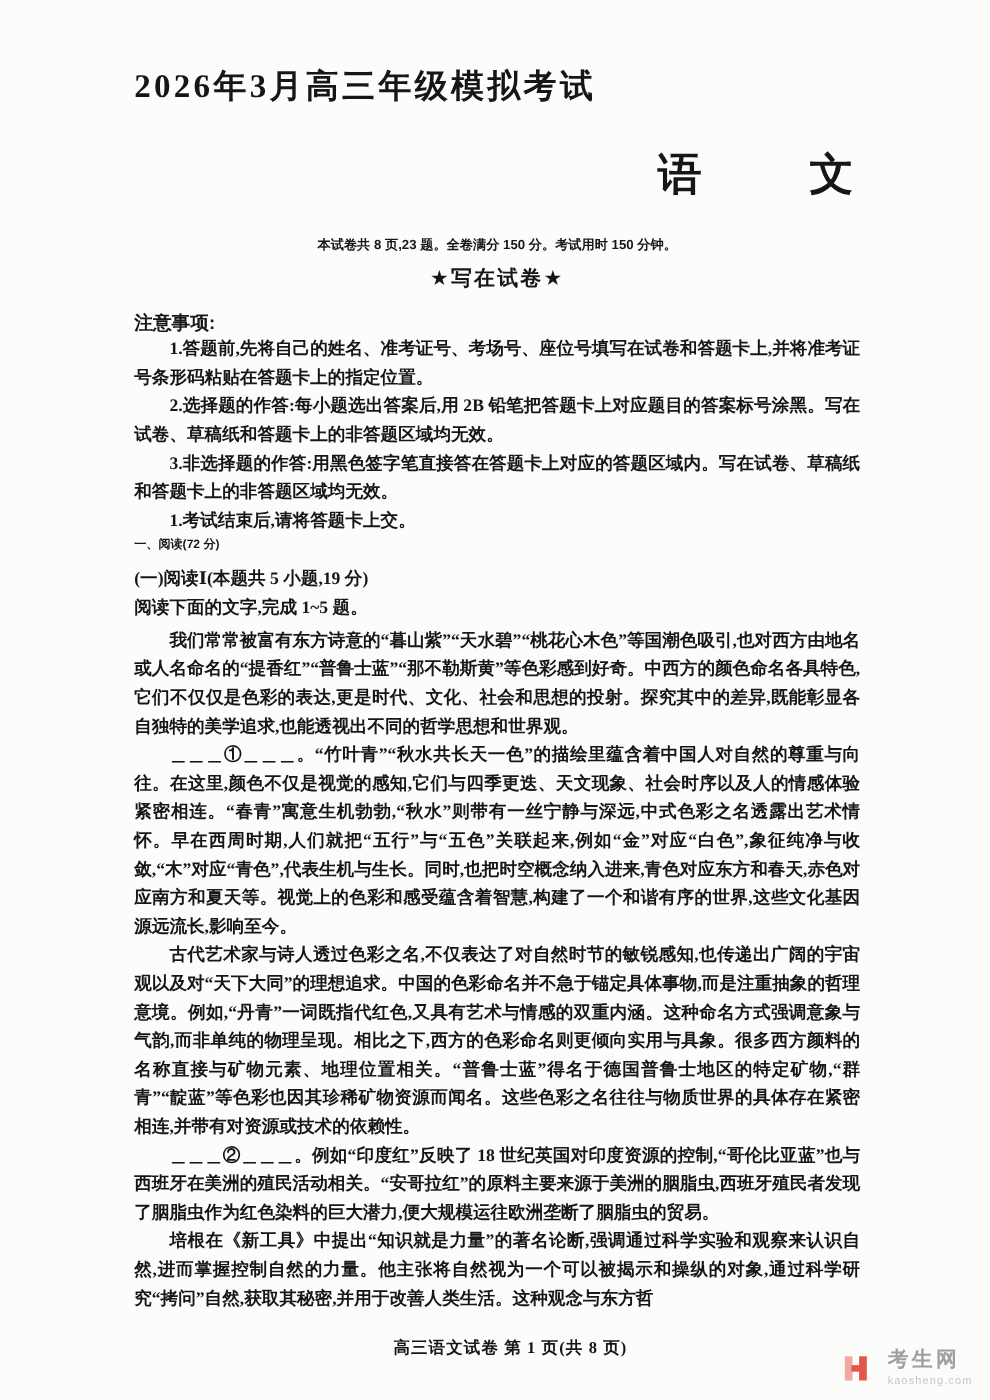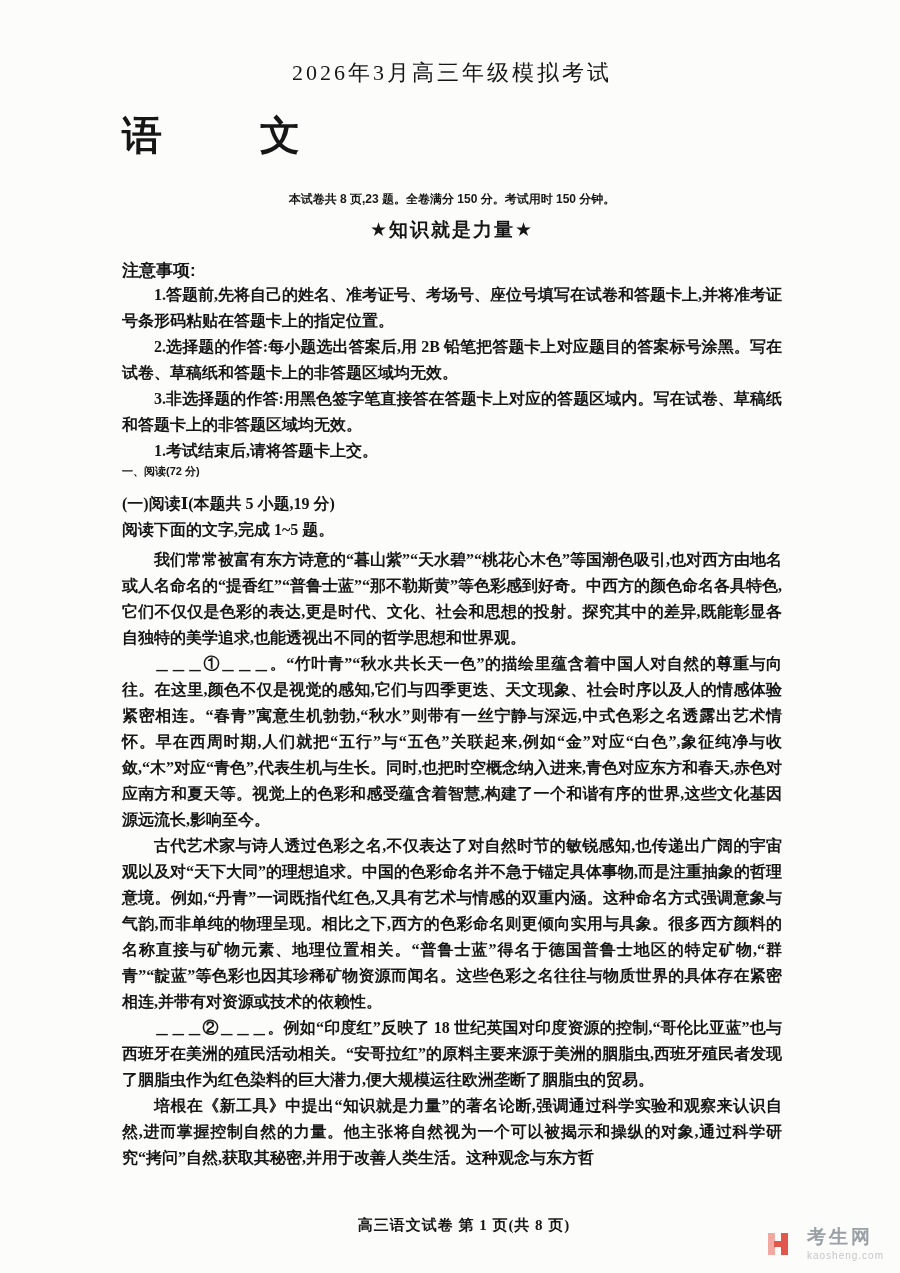--- a/index.html
+++ b/index.html
@@ -13,30 +13,30 @@
     height: 1273px;
     margin: 0 auto;
     background: #fcfcfa;
     color: #161616;
     box-sizing: border-box;
     padding: 58px 118px 0 122px;
     font-family: "Liberation Serif", "DejaVu Serif", serif;
     overflow: hidden;
   }
   .exam-title {
-    text-align: center;
-    font-size: 22px;
-    font-weight: 400;
+    text-align: left;
+    font-size: 30px;
+    font-weight: 700;
     letter-spacing: 3px;
   }
   .subject-title {
-    text-align: left;
+    text-align: right;
     font-size: 40px;
     font-weight: 700;
-    margin-top: 20px;
+    margin-top: 32px;
     letter-spacing: 6px;
   }
   .exam-info {
     text-align: center;
     font-size: 12px;
     font-weight: 700;
     margin-top: 28px;
     font-family: "Liberation Sans", "DejaVu Sans", sans-serif;
   }
   .blessing {
@@ -123,21 +123,21 @@
 <body>
 
 <div class="page">
 
   <div class="exam-title">2026年3月高三年级模拟考试</div>
 
   <div class="subject-title">语　　文</div>
 
   <div class="exam-info">本试卷共 8 页,23 题。全卷满分 150 分。考试用时 150 分钟。</div>
 
-  <div class="blessing">★知识就是力量★</div>
+  <div class="blessing">★写在试卷★</div>
 
   <div class="notice-heading">注意事项:</div>
 
   <p class="notice-item">1.答题前,先将自己的姓名、准考证号、考场号、座位号填写在试卷和答题卡上,并将准考证号条形码粘贴在答题卡上的指定位置。</p>
   <p class="notice-item">2.选择题的作答:每小题选出答案后,用 2B 铅笔把答题卡上对应题目的答案标号涂黑。写在试卷、草稿纸和答题卡上的非答题区域均无效。</p>
   <p class="notice-item">3.非选择题的作答:用黑色签字笔直接答在答题卡上对应的答题区域内。写在试卷、草稿纸和答题卡上的非答题区域均无效。</p>
   <p class="notice-item">1.考试结束后,请将答题卡上交。</p>
 
   <div class="section-heading">一、阅读(72 分)</div>
 

